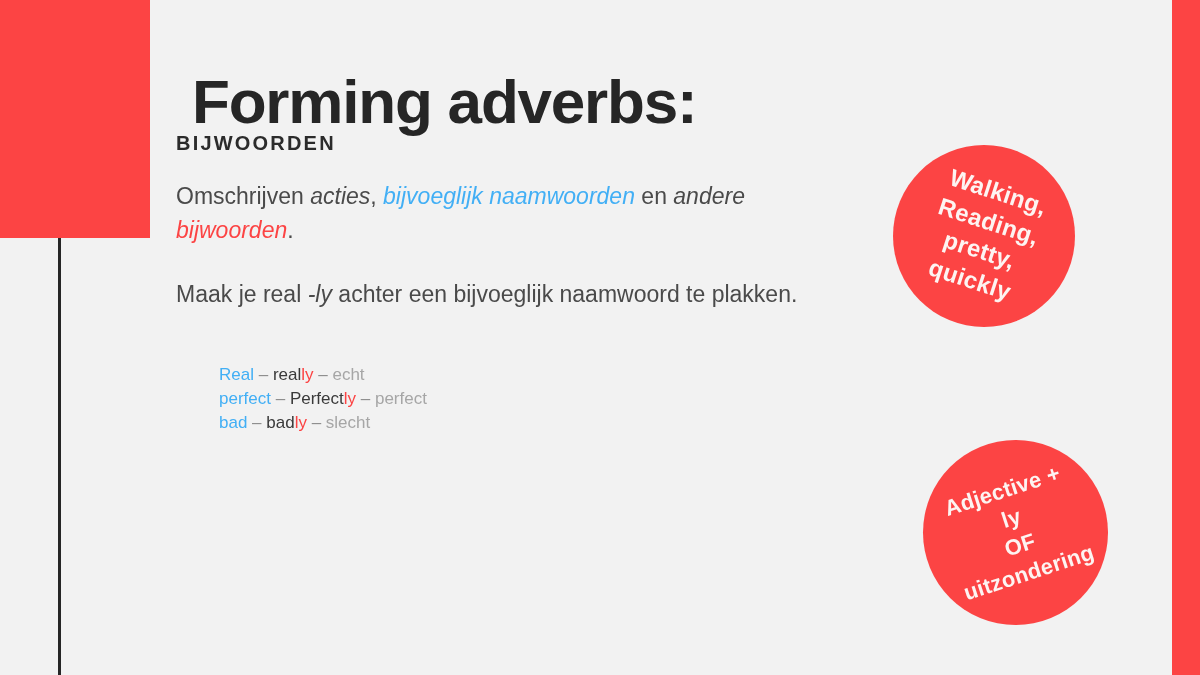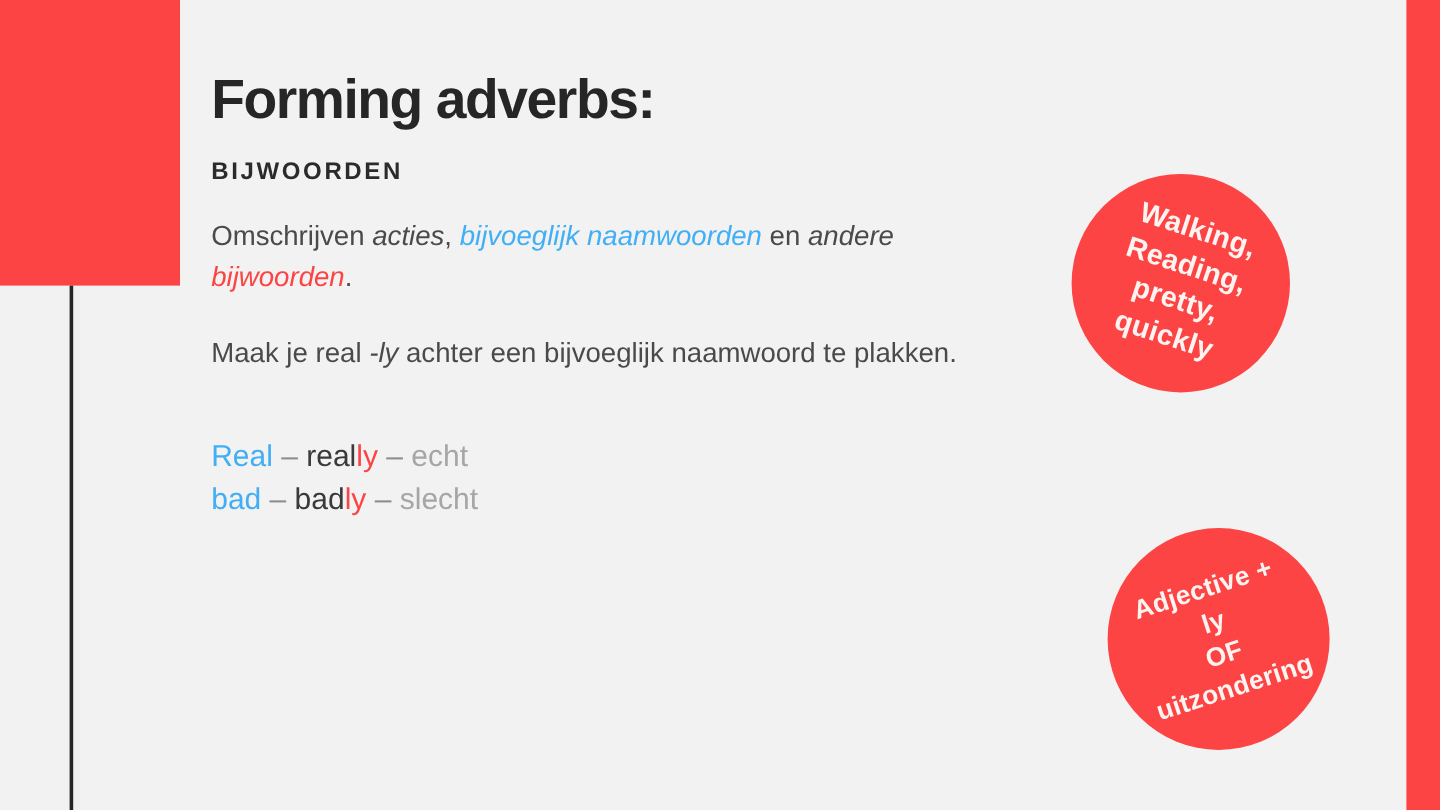--- a/index.html
+++ b/index.html
@@ -41,23 +41,23 @@
     left: 58px;
     top: 238px;
     width: 3px;
     height: 437px;
     background: #262626;
   }
 
   
   .title {
     position: absolute;
-    left: 176px;
+    left: 192px;
     top: 26px;
-    font-size: 46px;
+    font-size: 62px;
     font-weight: 700;
     letter-spacing: -1.2px;
     color: #262626;
     line-height: 1.1;
     white-space: nowrap;
   }
 
   
   .content {
     position: absolute;
@@ -88,24 +88,25 @@
   .red   { color: #fc4444; }
   .dark  { color: #3a3a3a; }
   .gray  { color: #a6a6a6; }
   .dash  { color: #8c8c8c; }
 
   
   .examples {
     margin-top: 52px;
   }
   .ex-line {
-    font-size: 25px;
+    font-size: 17px;
     line-height: 1.42;
     color: #3a3a3a;
     white-space: nowrap;
+    margin-left: 43px;
   }
 
   
   .circle {
     position: absolute;
     border-radius: 50%;
     background: #fc4444;
     display: flex;
     align-items: center;
     justify-content: center;
@@ -154,20 +155,21 @@
     <div class="kicker">BIJWOORDEN</div>
 
     <p class="para tight"><span>Omschrijven </span><span class="i">acties</span><span>, </span><span class="i blue">bijvoeglijk naamwoorden</span><span> en </span><span class="i">andere</span> <span class="i red">bijwoorden</span><span>.</span></p>
 
     <p class="para"><span>Maak je real </span><span class="i">-ly</span><span> achter een bijvoeglijk naamwoord te plakken.</span></p>
 
     <div class="examples">
 
       <div class="ex-line"><span class="blue">Real</span><span class="dash"> – </span><span class="dark">real</span><span class="red">ly</span><span class="dash"> – </span><span class="gray">echt</span></div>
 
+      <div class="ex-line"><span class="blue">perfect</span><span class="dash"> – </span><span class="dark">Perfect</span><span class="red">ly</span><span class="dash"> – </span><span class="gray">perfect</span></div>
 
       <div class="ex-line"><span class="blue">bad</span><span class="dash"> – </span><span class="dark">bad</span><span class="red">ly</span><span class="dash"> – </span><span class="gray">slecht</span></div>
 
     </div>
   </div>
 
   <div class="circle circle-1">
     <div class="circle-text">Walking,<br>Reading,<br>pretty,<br>quickly</div>
   </div>
 

